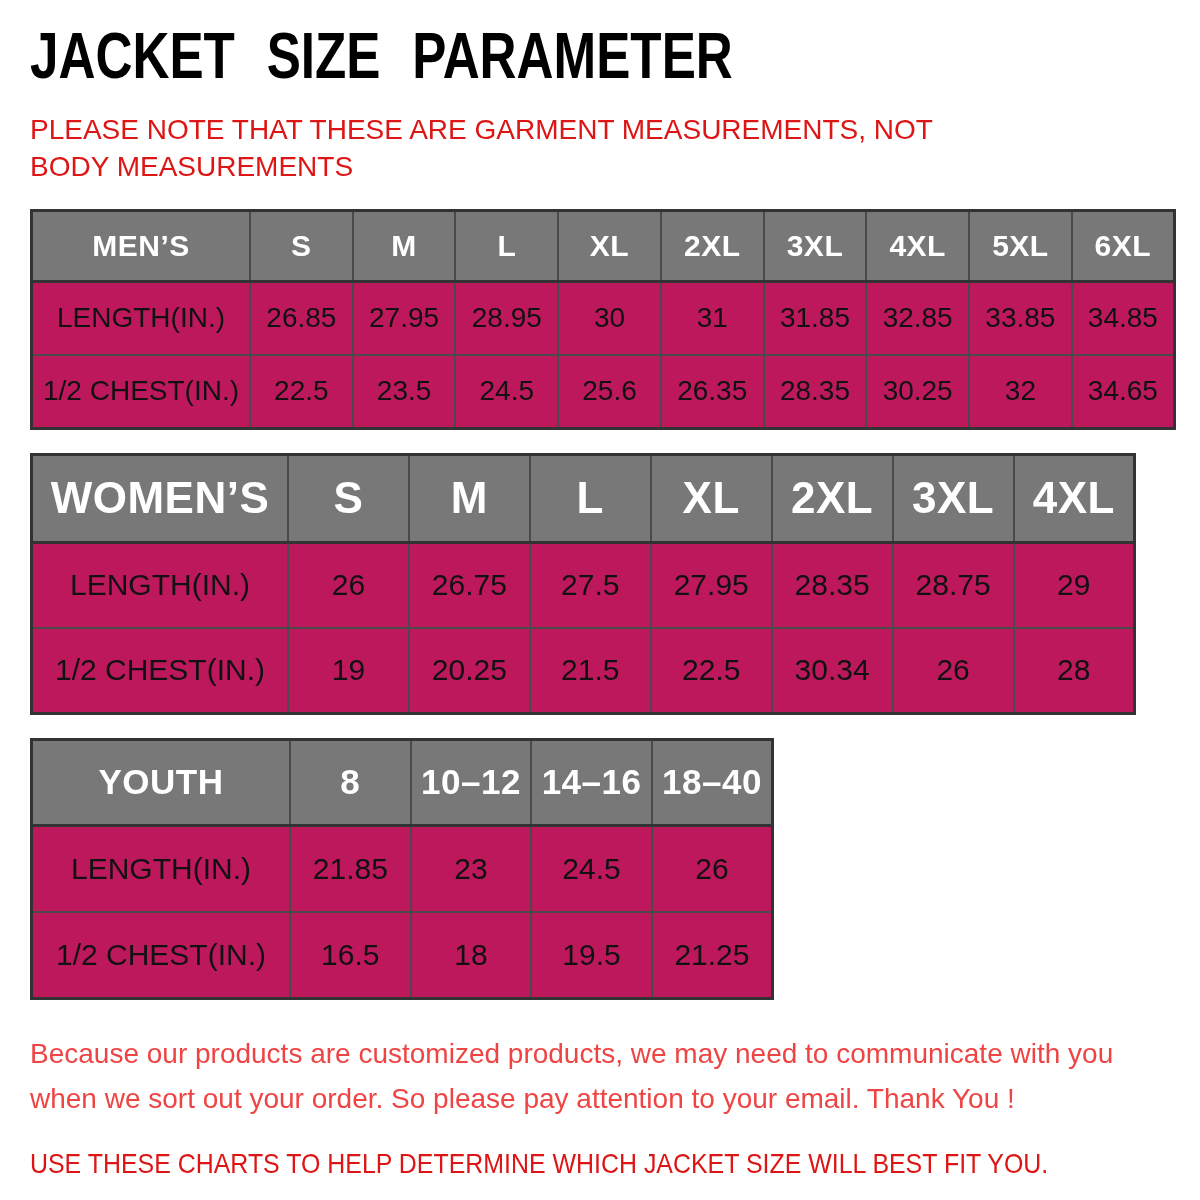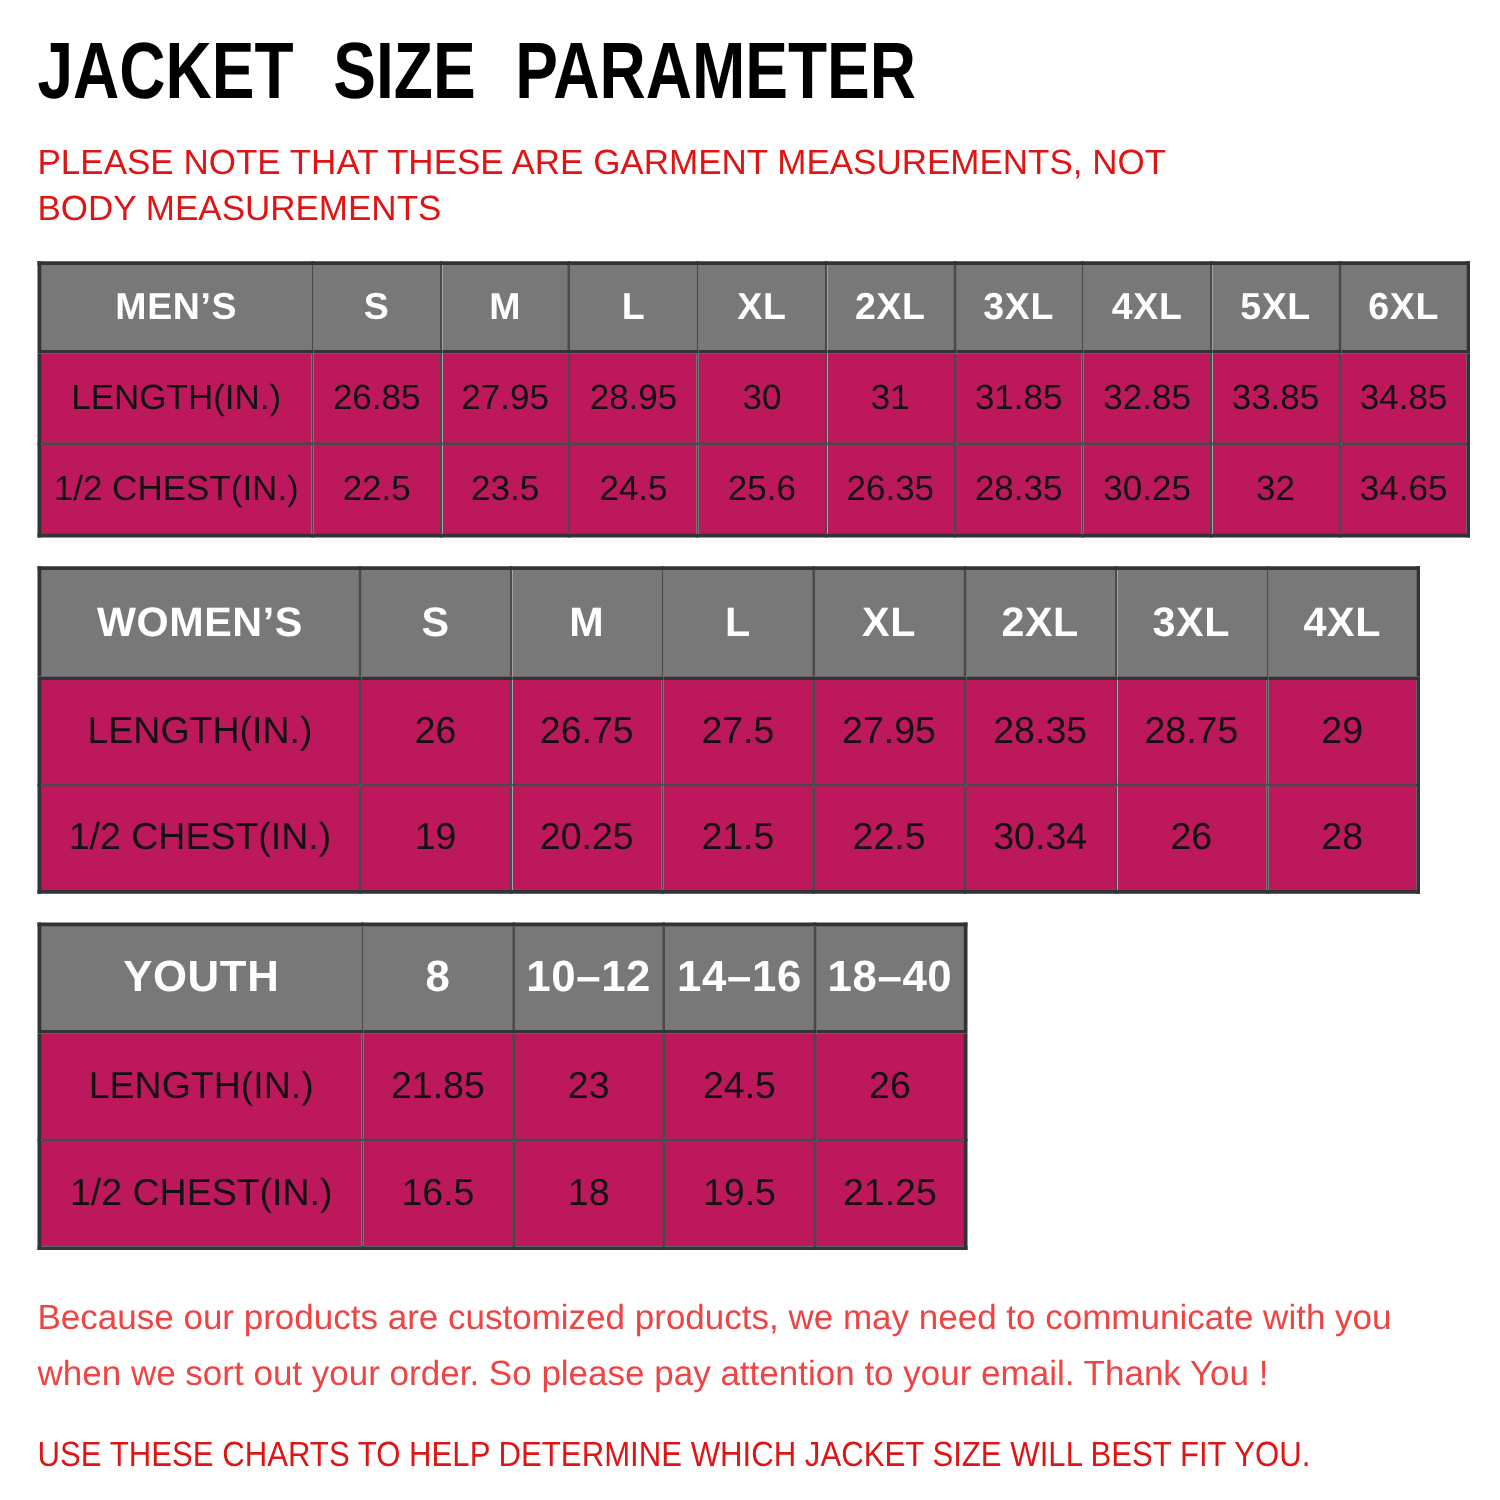--- a/index.html
+++ b/index.html
@@ -62,21 +62,21 @@
     color: #111111;
     font-weight: 400;
   }
   
   .tbl-mens { width: 1146px; }
   .tbl-mens th { height: 68px; font-size: 30px; }
   .tbl-mens td { height: 71px; font-size: 28px; }
   .tbl-mens .label-col { width: 216px; }
   
   .tbl-womens { width: 1106px; }
-  .tbl-womens th { height: 85px; font-size: 33px; }
+  .tbl-womens th { height: 85px; font-size: 44px; }
   .tbl-womens td { height: 83px; font-size: 30px; }
   .tbl-womens .label-col { width: 254px; }
   
   .tbl-youth { width: 744px; }
   .tbl-youth th { height: 83px; font-size: 35px; }
   .tbl-youth td { height: 84px; font-size: 30px; }
   .tbl-youth .label-col { width: 256px; }
 
   .footer-note {
     margin: 32px 0 0 0;

